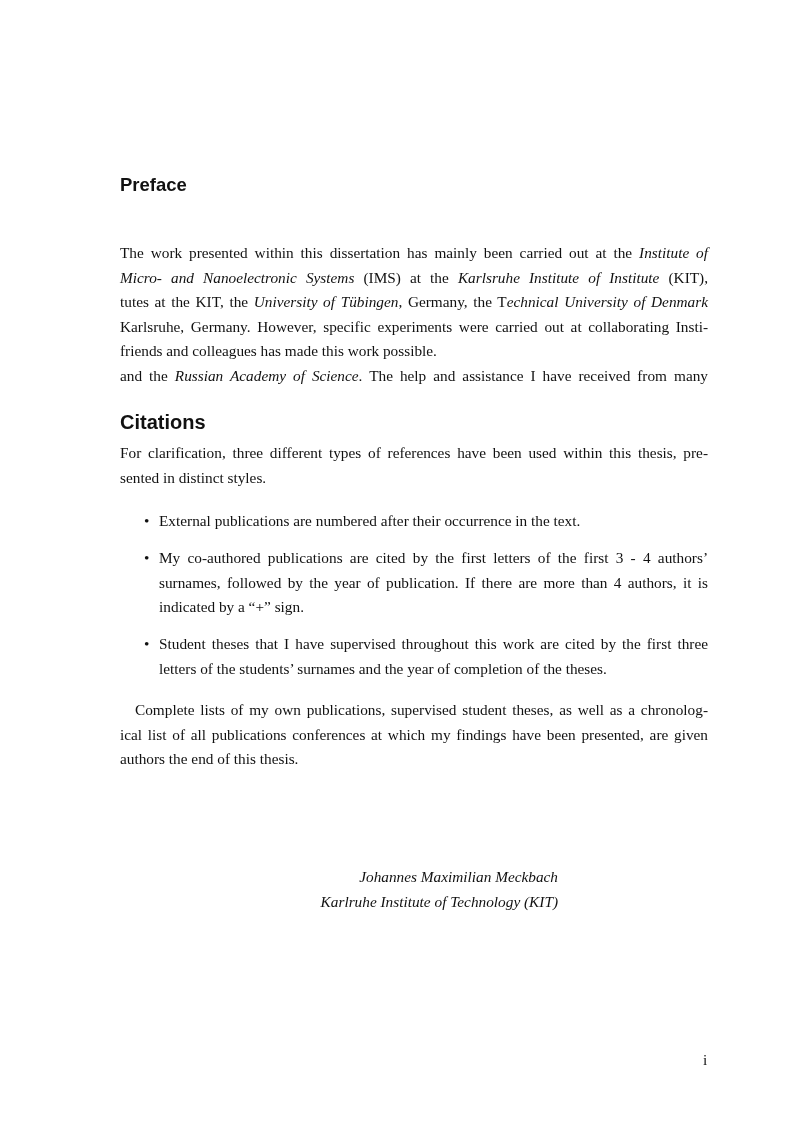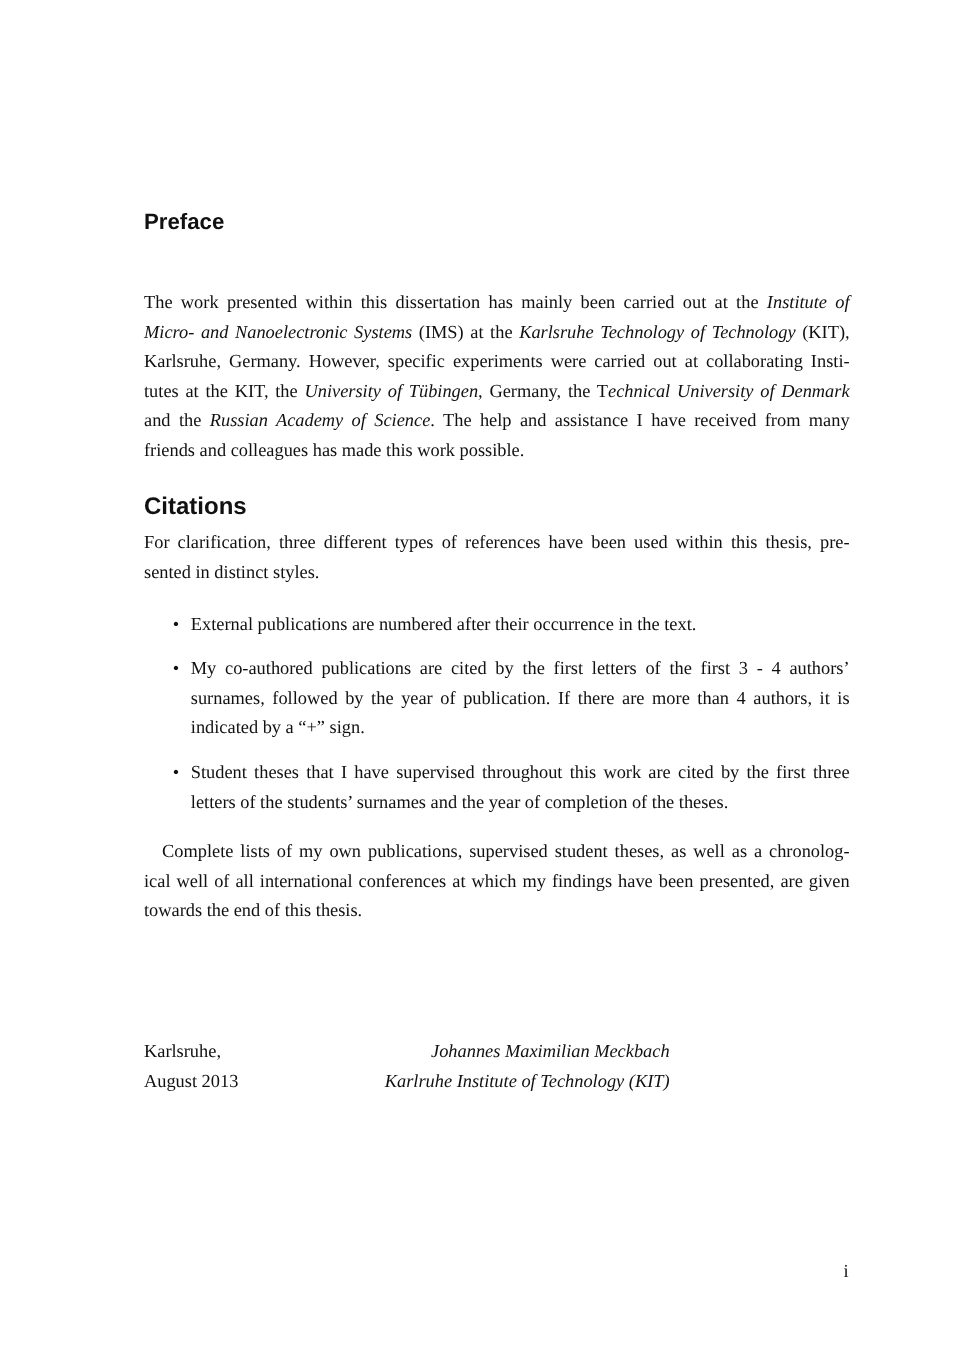--- a/index.html
+++ b/index.html
@@ -39,25 +39,25 @@
   #page-num { position: absolute; left: 703px; top: 1051px; font-family: "Liberation Serif", serif; font-size: 15.3px; }
 </style>
 </head>
 <body>
 
 <div class="page">
   <div class="heading" id="h-preface">Preface</div>
 
   <p class="para" id="p1">
       <span class="ln"><span>The work presented within this dissertation has mainly been carried out at the </span><i>Institute of</i></span>
-      <span class="ln"><i>Micro- and Nanoelectronic Systems</i><span> (IMS) at the </span><i>Karlsruhe Technology of Technology</i><span> (KIT),</span></span>
+      <span class="ln"><i>Micro- and Nanoelectronic Systems</i><span> (IMS) at the </span><i>Karlsruhe Institute of Institute</i><span> (KIT),</span></span>
+      <span class="ln"><span>tutes at the KIT, the </span><i>University of Tübingen</i><span>, Germany, the T</span><i>echnical University of Denmark</i></span>
       <span class="ln"><span>Karlsruhe, Germany. However, specific experiments were carried out at collaborating Insti-</span></span>
-      <span class="ln"><span>tutes at the KIT, the </span><i>University of Tübingen</i><span>, Germany, the T</span><i>echnical University of Denmark</i></span>
+      <span class="ln last"><span>friends and colleagues has made this work possible.</span></span>
       <span class="ln"><span>and the </span><i>Russian Academy of Science</i><span>.  The help and assistance I have received from many</span></span>
-      <span class="ln last"><span>friends and colleagues has made this work possible.</span></span>
     </p>
 
   <div class="heading" id="h-citations">Citations</div>
 
   <p class="para" id="p2">
       <span class="ln">For clarification, three different types of references have been used within this thesis, pre-</span>
       <span class="ln last">sented in distinct styles.</span>
     </p>
 
   <div class="bullets">
@@ -79,27 +79,23 @@
       <span class="dot">•</span>
       <span class="body">
           <span class="ln">Student theses that I have supervised throughout this work are cited by the first three</span>
           <span class="ln last">letters of the students’ surnames and the year of completion of the theses.</span>
         </span>
     </div>
   </div>
 
   <p class="para" id="p3">
       <span class="ln first">Complete lists of my own publications, supervised student theses, as well as a chronolog-</span>
-      <span class="ln">ical well of all international conferences at which my findings have been presented, are given</span>
-      <span class="ln last">towards the end of this thesis.</span>
+      <span class="ln">ical list of all publications conferences at which my findings have been presented, are given</span>
+      <span class="ln last">authors the end of this thesis.</span>
     </p>
 
-  <div class="sig" id="sig-left">
-    <div>Karlsruhe,</div>
-    <div>August 2013</div>
-  </div>
   <div class="sig" id="sig-right">
     <div>Johannes Maximilian Meckbach</div>
     <div>Karlruhe Institute of Technology (KIT)</div>
   </div>
 
   <div id="page-num">i</div>
 </div>
 
 </body></html>

